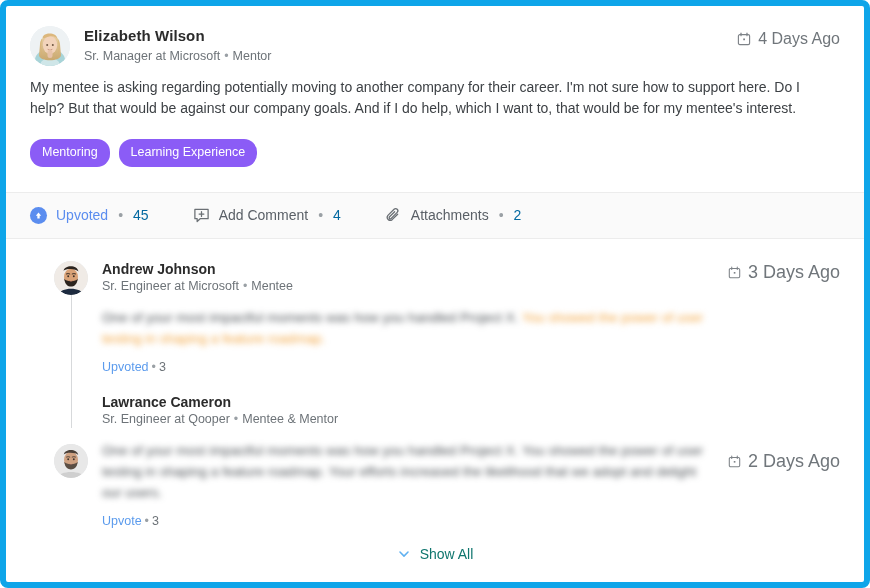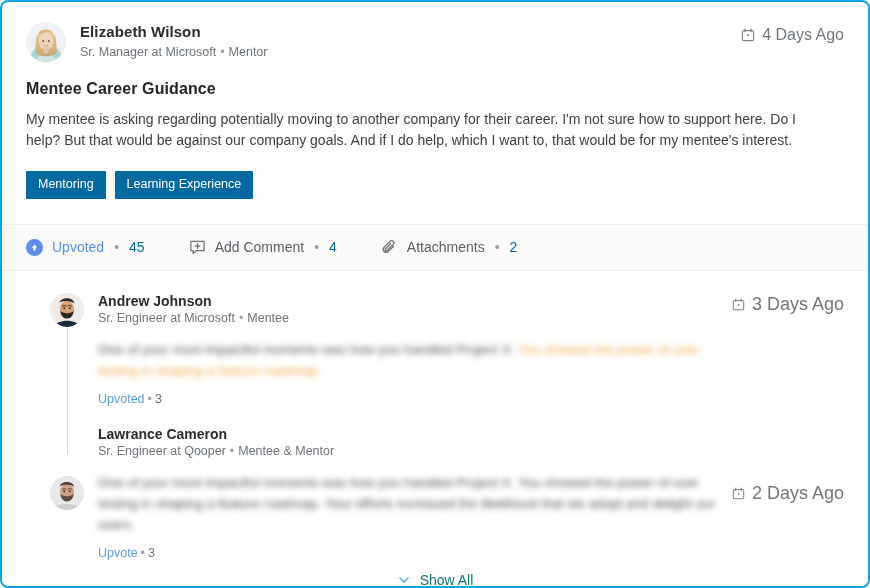--- a/index.html
+++ b/index.html
@@ -9,21 +9,21 @@
     background: #ffffff;
     font-family: "Liberation Sans", sans-serif;
     -webkit-font-smoothing: antialiased;
   }
 
   .card {
     position: relative;
     width: 870px;
     height: 588px;
     background: #ffffff;
-    border: 2px solid #0ea5e9;
+    border: 6px solid #0ea5e9;
     border-radius: 8px;
     overflow: hidden;
     display: flex;
     flex-direction: column;
   }
 
   
   .post-head {
     display: flex;
     align-items: flex-start;
@@ -82,26 +82,26 @@
     max-width: 845px;
   }
 
   
   .tag-row {
     padding: 20px 24px 0 24px;
     display: flex;
     gap: 9px;
   }
   .tag {
-    background: #0369a1;
+    background: #8b5cf6;
     color: #ffffff;
     font-size: 12.5px;
     line-height: 1;
     padding: 7px 12px 8px 12px;
-    border-radius: 1px;
+    border-radius: 13px;
     white-space: nowrap;
   }
 
   
   .action-bar {
     margin-top: 25px;
     background: #fafafa;
     border-top: 1px solid #ececec;
     border-bottom: 1px solid #ececec;
     display: flex;
@@ -270,21 +270,20 @@
       <svg width="14" height="14" viewBox="0 0 16 16">
         <rect x="1.6" y="3" width="12.8" height="11.4" rx="1.6" fill="none" stroke="#7d8287" stroke-width="1.3"></rect>
         <line x1="4.6" y1="1.3" x2="4.6" y2="4.2" stroke="#7d8287" stroke-width="1.3" stroke-linecap="round"></line>
         <line x1="11.4" y1="1.3" x2="11.4" y2="4.2" stroke="#7d8287" stroke-width="1.3" stroke-linecap="round"></line>
         <rect x="7.1" y="7.4" width="2" height="2" fill="#7d8287"></rect>
       </svg>
       <span>4 Days Ago</span>
     </div>
   </div>
 
-  <div class="post-title">Mentee Career Guidance</div>
   <div class="post-text">My mentee is asking regarding potentially moving to another company for their career. I'm not sure how to support here. Do I help? But that would be against our company goals. And if I do help, which I want to, that would be for my mentee's interest.</div>
 
   <div class="tag-row">
     <span class="tag">Mentoring</span>
     <span class="tag">Learning Experience</span>
   </div>
 
   <div class="action-bar">
 
     <div class="action">

